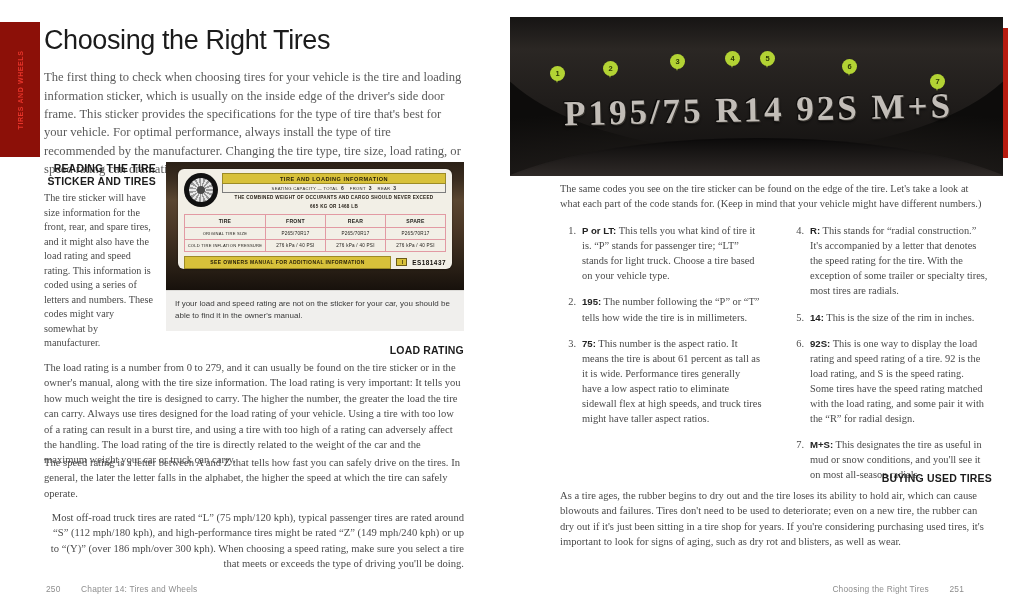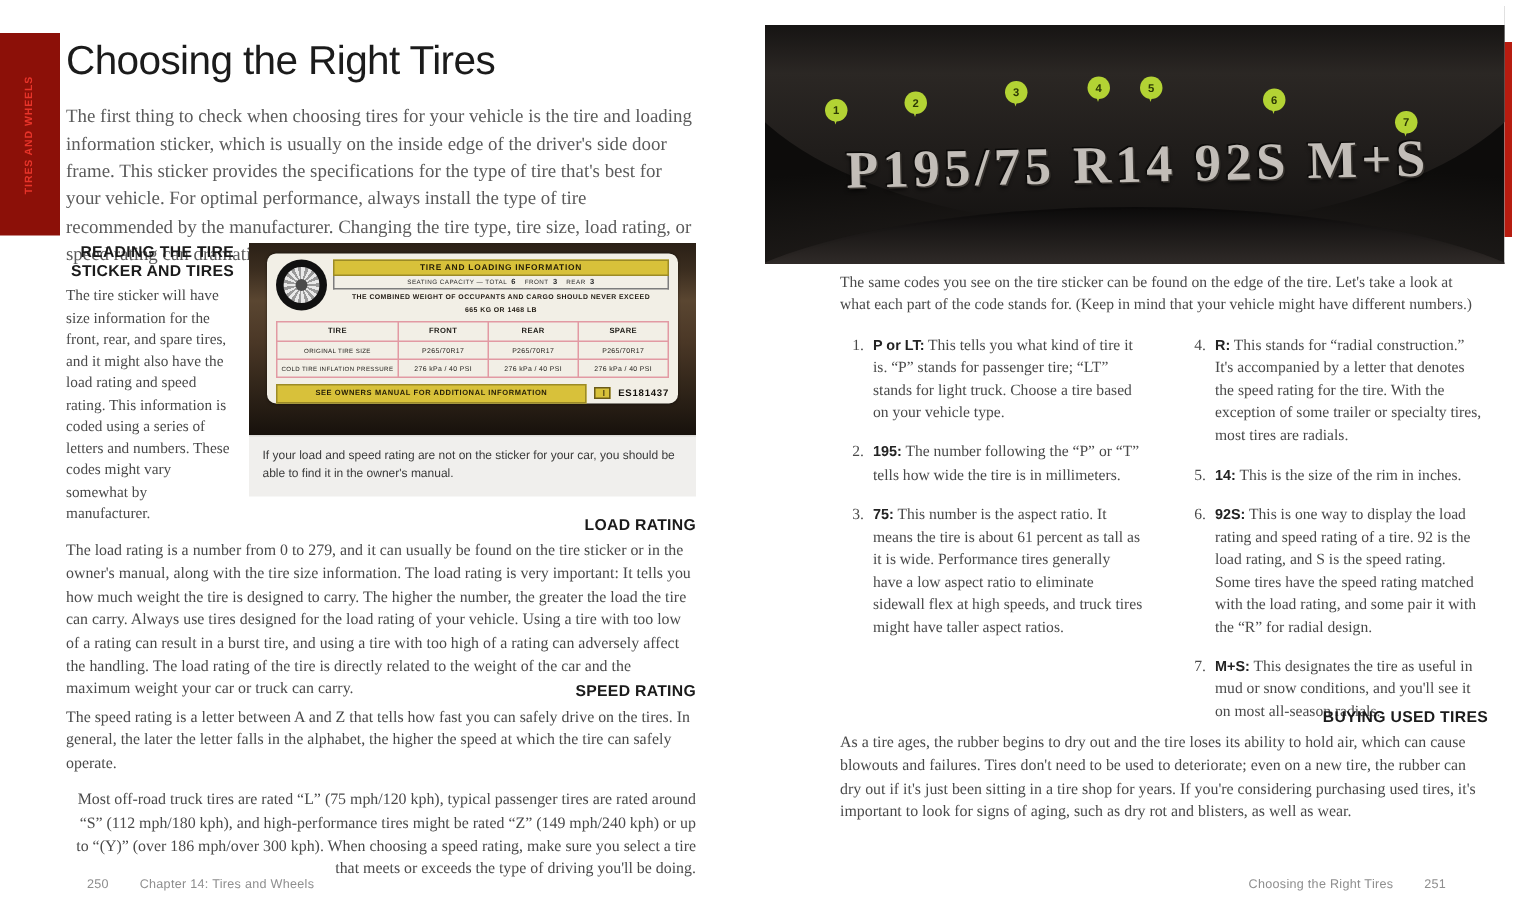--- a/index.html
+++ b/index.html
@@ -216,21 +216,21 @@
     color: #4a4a4a;
   }
   ol.codes li .term {
     font-family: "Liberation Sans", sans-serif;
     font-weight: bold; font-size: 9.6px; color: #232323;
   }
   .sec-used { position: absolute; left: 560px; top: 472px; width: 432px; }
 
   .footer { position: absolute; bottom: 18px; font-family: "Liberation Sans", sans-serif;
             font-size: 8.4px; color: #8e8e8e; letter-spacing: .2px; }
-  .footer-left  { left: 58px; }
+  .footer-left  { left: 46px; }
   .footer-left .pg { margin-right: 18px; }
   .footer-right { right: 44px; }
   .footer-right .pg { margin-left: 18px; }
 </style>
 </head>
 <body>
 
 <div class="spread">
 
   <div class="tab-left">
@@ -315,21 +315,20 @@
     </div>
 
     <div class="sec-load">
       <div class="h2">LOAD RATING</div>
       <div class="body-md">
           <p>The load rating is a number from 0 to 279, and it can usually be found on the tire sticker or in the owner's manual, along with the tire size information. The load rating is very important: It tells you how much weight the tire is designed to carry. The higher the number, the greater the load the tire can carry. Always use tires designed for the load rating of your vehicle. Using a tire with too low of a rating can result in a burst tire, and using a tire with too high of a rating can adversely affect the handling. The load rating of the tire is directly related to the weight of the car and the maximum weight your car or truck can carry.</p>
         </div>
     </div>
 
     <div class="sec-speed">
-      <div class="h2">SPEED RATING</div>
       <div class="body-md">
         <p>The speed rating is a letter between A and Z that tells how fast you can safely drive on the tires. In general, the later the letter falls in the alphabet, the higher the speed at which the tire can safely operate.</p>
         <p>Most off-road truck tires are rated “L” (75 mph/120 kph), typical passenger tires are rated around “S” (112 mph/180 kph), and high-performance tires might be rated “Z” (149 mph/240 kph) or up to “(Y)” (over 186 mph/over 300 kph). When choosing a speed rating, make sure you select a tire that meets or exceeds the type of driving you'll be doing.</p>
       </div>
     </div>
 
     <div class="footer footer-left">
       <span class="pg">250</span>
       <span>Chapter 14: Tires and Wheels</span>
     </div>

